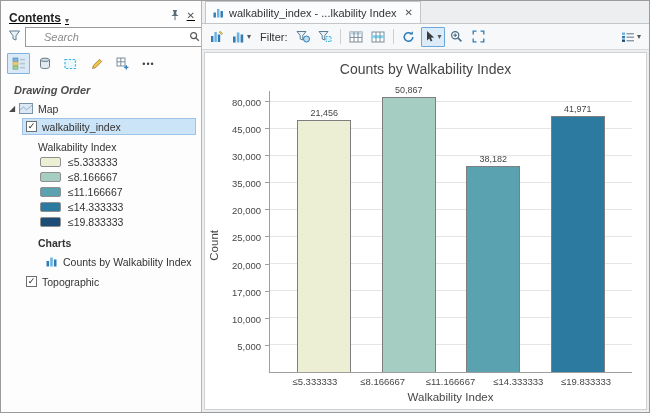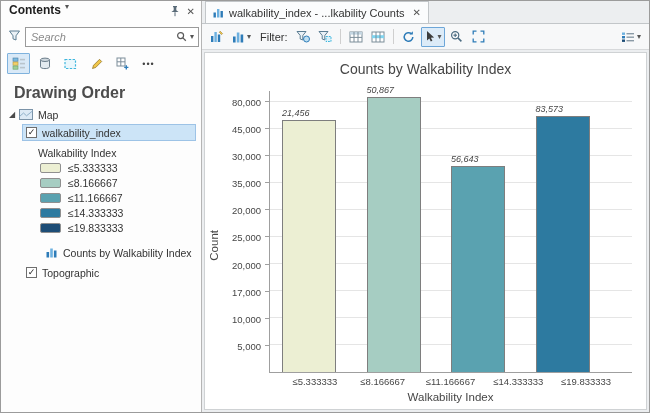--- a/index.html
+++ b/index.html
@@ -3,37 +3,37 @@
 <meta charset="utf-8">
 <style>
   * { margin:0; padding:0; box-sizing:border-box; }
   html,body { background:#ffffff; }
   body { font-family:"Liberation Sans","DejaVu Sans",sans-serif; }
 
   .app { width:650px; height:413px; border:1px solid #9b9b9b; display:flex; overflow:hidden; background:#fff; }
 
   
   .contents { width:201px; min-width:201px; border-right:1px solid #b5b5b5; background:#fdfdfd; display:flex; flex-direction:column; overflow:hidden; }
-  .panel-header { height:24px; display:flex; align-items:flex-start; padding:2px 6px 0 8px; }
+  .panel-header { height:24px; display:flex; align-items:flex-end; padding:2px 6px 0 8px;text-decoration:underline; }
   .panel-title { font-weight:bold; font-size:12px; color:#1e1e1e; margin-right:4px; }
   .hdr-icons { margin-left:auto; display:flex; align-items:center; gap:7px; color:#5a5a5a; }
   .chev { font-size:8px; color:#555; line-height:1; }
   .close-glyph { font-size:10px; color:#555; line-height:1; }
 
   .search-row { display:flex; align-items:center; gap:4px; padding:2px 6px 3px 7px; }
-  .search-box { flex:1; height:20px; border:1px solid #9a9a9a; background:#fff; display:flex; align-items:center; padding:0 4px 0 5px; gap:3px; }
+  .search-box { flex:1; height:20px; border:1px solid #9a9a9a; background:#fff; display:flex; align-items:center; padding:0 4px 0 18px; gap:3px; }
   .search-box input { flex:1; min-width:0; border:none; outline:none; font-size:11px; color:#444; font-family:inherit; background:transparent; }
   .search-box input::placeholder { font-style:italic; color:#8a8a8a; }
 
   .contents-toolbar { display:flex; align-items:center; gap:3px; padding:3px 6px 4px 6px; }
   .tb-btn { width:23px; height:21px; display:flex; align-items:center; justify-content:center; border:1px solid transparent; border-radius:1px; }
   .tb-btn.active { background:#d9e9f7; border-color:#7fb2dd; }
   .more-dots { font-size:9px; letter-spacing:1px; color:#444; }
 
-  .drawing-order { font-weight:bold; font-size:16px; color:#4c4c4c; padding:6px 12px 4px 13px; }
+  .drawing-order { font-weight:bold; font-size:11px; color:#4c4c4c; padding:6px 12px 4px 13px;font-style:italic; }
 
   .tree { font-size:10.5px; color:#333; }
   .row { display:flex; align-items:center; height:17px; }
   .row.small { height:15px; }
   .expander { font-size:8px; color:#4a4a4a; width:10px; display:inline-block; }
   .rowlabel { white-space:nowrap; }
   .cb { width:11px; height:11px; border:1px solid #6e6e6e; background:#fff; display:inline-flex; align-items:center; justify-content:center; margin-right:5px; flex:none; }
   .cb span { font-size:9px; line-height:1; color:#222; transform:translateY(-0.5px); }
   .sel-wrap { display:flex; align-items:center; background:#cce4f7; border:1px solid #9dc3e6; height:17px; padding:0 4px 0 3px; margin:1px 5px 1px 21px; flex:1; }
   .swatch { width:21px; height:10px; border:1px solid #8f8f8f; border-radius:2px; margin-right:7px; flex:none; }
@@ -67,21 +67,21 @@
   .y-axis-title span { writing-mode:vertical-rl; transform:rotate(180deg); font-size:11.5px; color:#464646; }
   .plot-region { flex:1; display:flex; flex-direction:column; min-width:0; padding-top:10px; }
   .plot-row { flex:1; display:flex; min-height:0; }
   .y-labels { width:46px; position:relative; flex:none; }
   .y-tick-label { position:absolute; right:8px; transform:translateY(50%); font-size:9.5px; color:#464646; white-space:nowrap; }
   .y-tick { position:absolute; right:0; width:4px; height:1px; background:#9f9f9f; }
   .plot { flex:1; position:relative; border-left:1px solid #9f9f9f; border-bottom:1px solid #9f9f9f; }
   .gridlines-layer, .bars-layer { position:absolute; left:0; right:0; top:0; bottom:0; }
   .gridline { position:absolute; left:0; right:0; height:1px; background:#e5e5e5; }
   .bars-layer { display:flex; align-items:flex-end; padding:0 12px; }
-  .bar-col { flex:1; height:100%; display:flex; flex-direction:column; justify-content:flex-end; min-width:0;font-style:italic; }
+  .bar-col { flex:1; height:100%; display:flex; flex-direction:column; align-items:center; justify-content:flex-end; min-width:0; }
   .bar-value { font-size:9px; color:#464646; margin-bottom:2px; flex:none; white-space:nowrap; }
   .bar { width:64%; flex:none; border:1px solid #7e7e7e; border-bottom:none; }
   .x-labels-row { display:flex; height:16px; align-items:center; }
   .y-spacer { width:46px; flex:none; }
   .x-labels { flex:1; display:flex; padding:0 12px; }
   .x-label { flex:1; text-align:center; font-size:9.5px; color:#464646; white-space:nowrap; }
   .x-title-row { display:flex; height:20px; align-items:center; }
   .x-axis-title { flex:1; text-align:center; font-size:11.5px; color:#464646; padding-bottom:4px; }
 </style>
 </head>
@@ -210,20 +210,23 @@
             <span class="rowlabel">≤14.333333</span>
           </div>
           <div class="row small ind-sw">
             <span class="swatch" style="background: rgb(29, 77, 118);"></span>
             <span class="rowlabel">≤19.833333</span>
           </div>
         </div>
 
       <div class="gap6"></div>
 
+      <div class="row small ind-legendtitle">
+        <span class="rowlabel bold">Charts</span>
+      </div>
       <div class="gap3"></div>
       <div class="row ind-chartitem">
         <span style="margin-right:5px;display:inline-flex;">
           <svg width="12" height="11" viewBox="0 0 12 11">
               <rect x="0.5" y="5" width="2.6" height="5.5" fill="#2e7cb8"></rect>
               <rect x="4.2" y="1.5" width="2.6" height="9" fill="#6db1e0"></rect>
               <rect x="7.9" y="3.5" width="2.6" height="7" fill="#2e7cb8"></rect>
             </svg>
         </span>
         <span class="rowlabel">Counts by Walkability Index</span>
@@ -243,21 +246,21 @@
   <div class="main">
     <div class="tabbar">
       <div class="tab">
         <span style="display:inline-flex;">
           <svg width="11" height="10" viewBox="0 0 11 10">
               <rect x="0.5" y="4.5" width="2.4" height="5" fill="#2e7cb8"></rect>
               <rect x="4" y="1" width="2.4" height="8.5" fill="#6db1e0"></rect>
               <rect x="7.5" y="3" width="2.4" height="6.5" fill="#2e7cb8"></rect>
             </svg>
         </span>
-        <span class="tab-title">walkability_index - ...lkability Counts</span>
+        <span class="tab-title">walkability_index - ...lkability Index</span>
         <span class="tab-close">✕</span>
       </div>
     </div>
 
     <div class="chart-toolbar">
       <span class="ct-btn">
         <svg width="14" height="13" viewBox="0 0 14 13">
             <rect x="1" y="6" width="2.4" height="6" fill="#2e7cb8"></rect>
             <rect x="4.4" y="2" width="2.4" height="10" fill="#6db1e0"></rect>
             <rect x="7.8" y="4.5" width="2.4" height="7.5" fill="#2e7cb8"></rect>
@@ -389,25 +392,25 @@
               <div class="bars-layer" id="bars">
                   <div class="bar-col">
                     <div class="bar-value">21,456</div>
                     <div class="bar" style="height: 89.5481%; background: rgb(236, 239, 211);"></div>
                   </div>
                   <div class="bar-col">
                     <div class="bar-value">50,867</div>
                     <div class="bar" style="height: 97.8212%; background: rgb(166, 205, 194);"></div>
                   </div>
                   <div class="bar-col">
-                    <div class="bar-value">56,643</div>
+                    <div class="bar-value">38,182</div>
                     <div class="bar" style="height: 73.4269%; background: rgb(90, 162, 176);"></div>
                   </div>
                   <div class="bar-col">
-                    <div class="bar-value">83,573</div>
+                    <div class="bar-value">41,971</div>
                     <div class="bar" style="height: 91.2365%; background: rgb(45, 122, 160);"></div>
                   </div>
                 </div>
             </div>
           </div>
           <div class="x-labels-row">
             <div class="y-spacer"></div>
             <div class="x-labels" id="x-labels">
                 <div class="x-label">≤5.333333</div>
                 <div class="x-label">≤8.166667</div>

